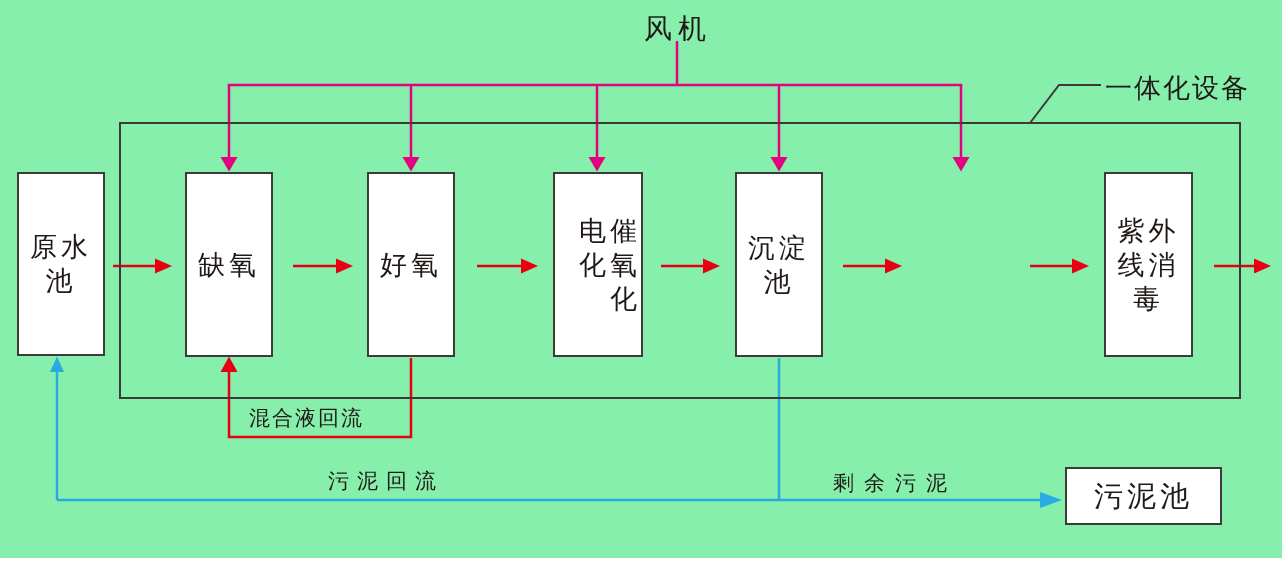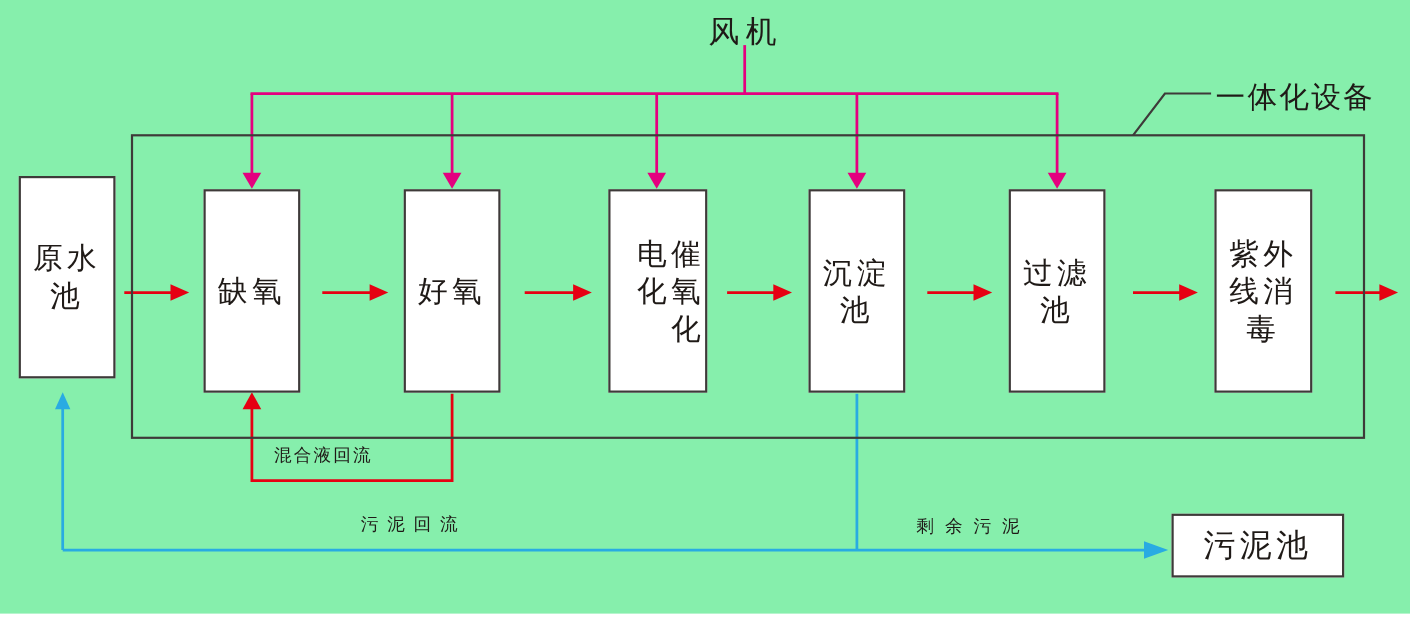--- a/index.html
+++ b/index.html
@@ -11,32 +11,32 @@
   .box {
     position:absolute; background:#ffffff; border:2px solid #3e3a39;
     display:flex; align-items:center; justify-content:center;
     text-align:center; font-size:27px; letter-spacing:4px; line-height:34px;
     color:#1f1a17; box-sizing:border-box;
   }
   .boundary {
     position:absolute; left:119px; top:122px; width:1122px; height:277px;
     border:2px solid #3e3a39; box-sizing:border-box; background:transparent;
   }
-  .lbl { position:absolute; font-size:16px; color:#1f1a17; white-space:nowrap; }
+  .lbl { position:absolute; font-size:21px; color:#1f1a17; white-space:nowrap; }
   .lbl-fan       { left:644px; top:10px;  font-size:28px; letter-spacing:6px; }
   .lbl-integrated{ left:1105px; top:70px; font-size:27px; letter-spacing:2px; }
   .lbl-mixed     { left:249px; top:404px; letter-spacing:2px; }
   .lbl-sludge-return { left:328px; top:467px; letter-spacing:8px; }
   .lbl-excess    { left:833px; top:469px; letter-spacing:10px; }
   .lbl-title {
     left:576px; top:533px; font-size:31px; font-weight:bold;
     color:#595757; letter-spacing:3px;
   }
   
-  .b-raw  { left:17px;   top:160px; width:88px;  height:184px; }
+  .b-raw  { left:17px;   top:172px; width:88px;  height:184px; }
   .b-0    { left:185px;  top:172px; width:88px;  height:185px; }
   .b-1    { left:367px;  top:172px; width:88px;  height:185px; }
   .b-2    { left:553px;  top:172px; width:90px;  height:185px;text-align:right; }
   .b-3    { left:735px;  top:172px; width:88px;  height:185px; }
   .b-4    { left:917px;  top:172px; width:88px;  height:185px; }
   .b-5    { left:1104px; top:172px; width:89px;  height:185px; }
   .b-sludge { left:1065px; top:467px; width:157px; height:58px; font-size:29px; }
 </style>
 </head>
 <body>
@@ -98,21 +98,20 @@
   <div class="boundary"></div>
 
   <div class="lbl lbl-fan">风机</div>
   <div class="lbl lbl-integrated">一体化设备</div>
 
   <div class="box b-raw">原水池</div>
   <div class="box b-0">缺氧</div>
   <div class="box b-1">好氧</div>
   <div class="box b-2">电催化氧化</div>
   <div class="box b-3">沉淀池</div>
-  <div class="box b-4">过滤池</div>
   <div class="box b-5">紫外线消毒</div>
   <div class="box b-sludge">污泥池</div>
 
   <div class="lbl lbl-mixed">混合液回流</div>
   <div class="lbl lbl-sludge-return">污泥回流</div>
   <div class="lbl lbl-excess">剩余污泥</div>
 
 </div>
 
 </body></html>

